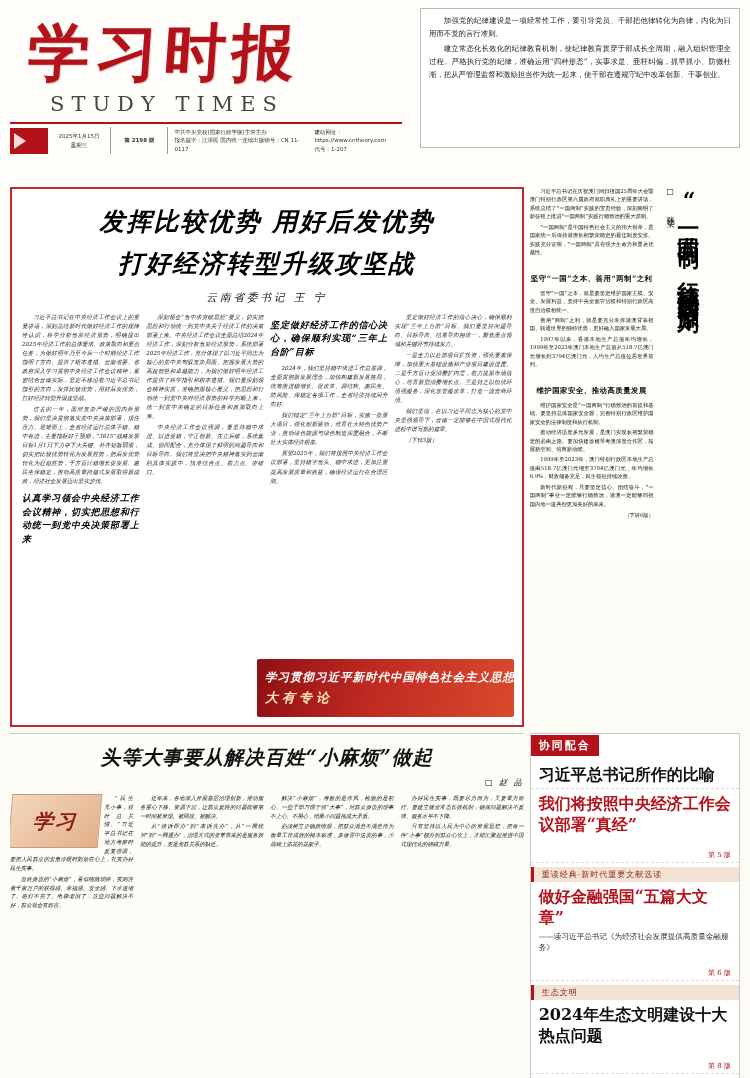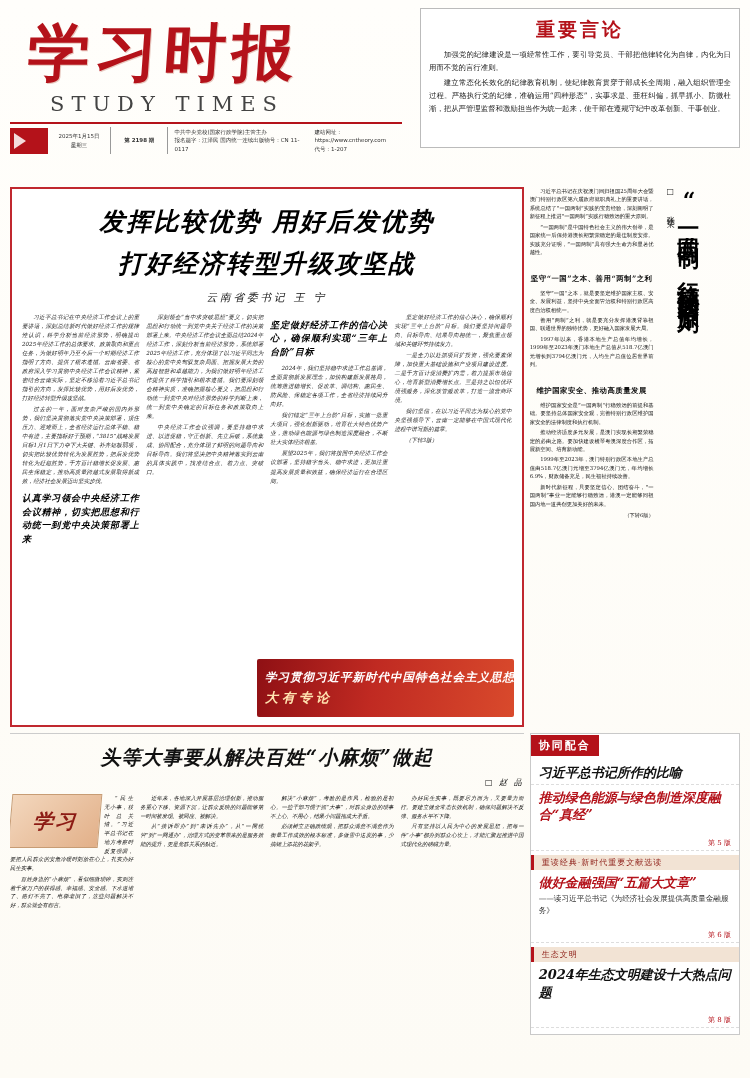--- a/index.html
+++ b/index.html
@@ -297,25 +297,24 @@
     padding:3px 8px;
     display:inline-block;
     margin:0 0 4px 0;
   }
   .guide-item{
     padding:4px 8px 2px;
     border-bottom:1px dashed #ddd;
   }
   .gi-title{
     font-family:"DejaVu Serif","Liberation Serif",serif;
-    font-size:13px;
+    font-size:16px;
     font-weight:bold;
     line-height:1.35;
     color:#111;
-    font-style:italic;
   }
   .gi-title.red{color:#b4121a;}
   .gi-sub{
     font-size:7.6px;line-height:1.5;color:#333;margin-top:2px;
     font-family:"DejaVu Serif","Liberation Serif",serif;
   }
   .gi-page{
     text-align:right;
     font-size:7px;
     color:#b4121a;
@@ -358,21 +357,20 @@
           <div>报名题字：江泽民   国内统一连续出版物号：CN 11-0117</div>
         </div>
         <div class="info-col c3">
           <div>建站网址：https://www.cntheory.com</div>
           <div>代号：1-207</div>
         </div>
       </div>
     </div>
 
     <div class="mast-right">
-      <div class="mr-title">重要言论</div>
       <div class="mr-body">
         <p>加强党的纪律建设是一项经常性工作，要引导党员、干部把他律转化为自律，内化为日用而不觉的言行准则。</p>
         <p>建立常态化长效化的纪律教育机制，使纪律教育贯穿于部成长全周期，融入组织管理全过程。严格执行党的纪律，准确运用“四种形态”，实事求是、亜枉纠偏，抓早抓小、防微杜渐，把从严管理监督和激励担当作为统一起来，使干部在遵规守纪中改革创新、干事创业。</p>
       </div>
     </div>
   </div>
 
   <div class="main">
 
     <div class="col-left">
@@ -462,21 +460,21 @@
       </div>
 
       <div class="guide">
         <div class="guide-head">协同配合</div>
 
         <div class="guide-item">
           <div class="gi-title">习近平总书记所作的比喻</div>
         </div>
 
         <div class="guide-item">
-          <div class="gi-title red">推动绿色能源与绿色制造深度融合“真经”</div>
+          <div class="gi-title red">我们将按照中央经济工作会议部署“真经”</div>
           <div class="gi-page">第 5 版</div>
         </div>
 
         <div class="cat-bar">重读经典·新时代重要文献选读</div>
 
         <div class="guide-item">
           <div class="gi-title red">做好金融强国“五篇大文章”</div>
           <div class="gi-sub">——读习近平总书记《为经济社会发展提供高质量金融服务》</div>
           <div class="gi-page">第 6 版</div>
         </div>

